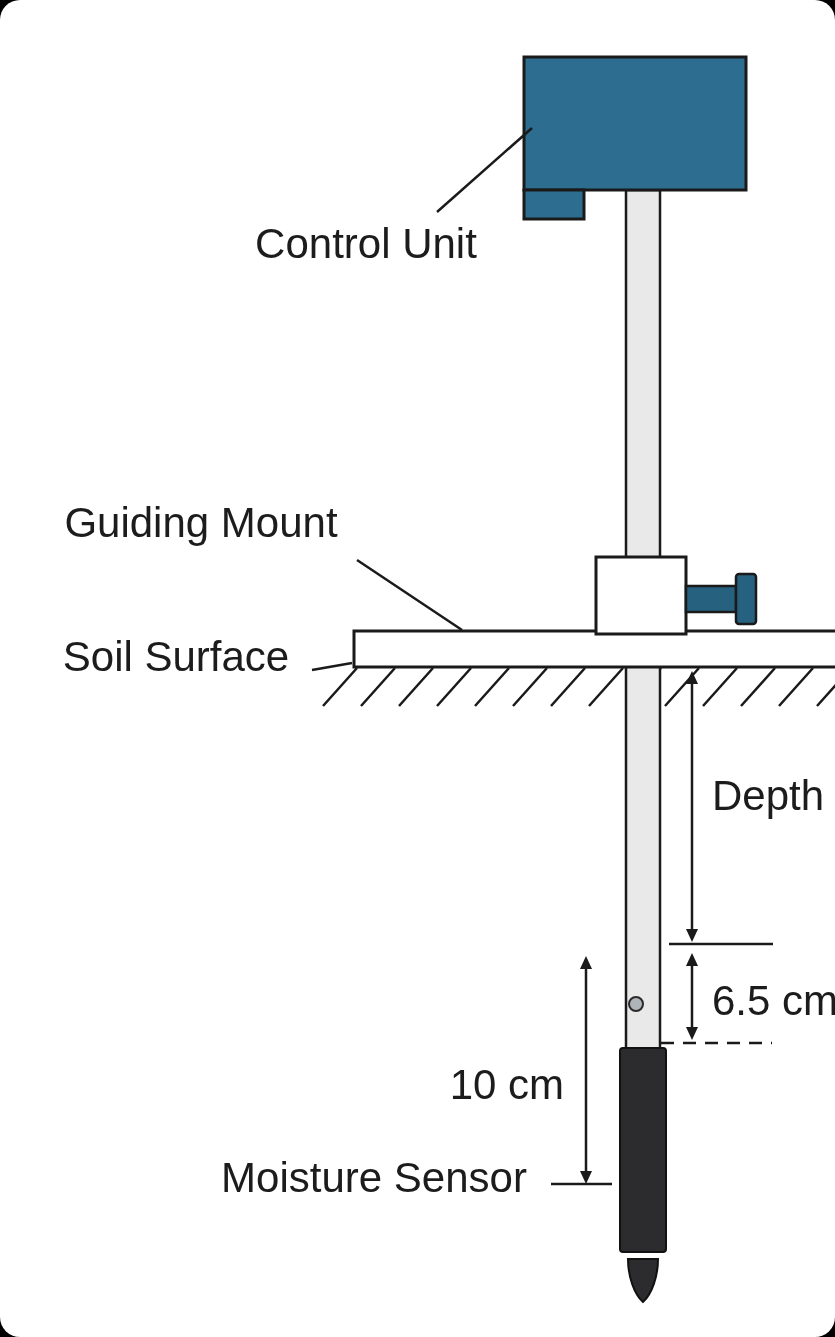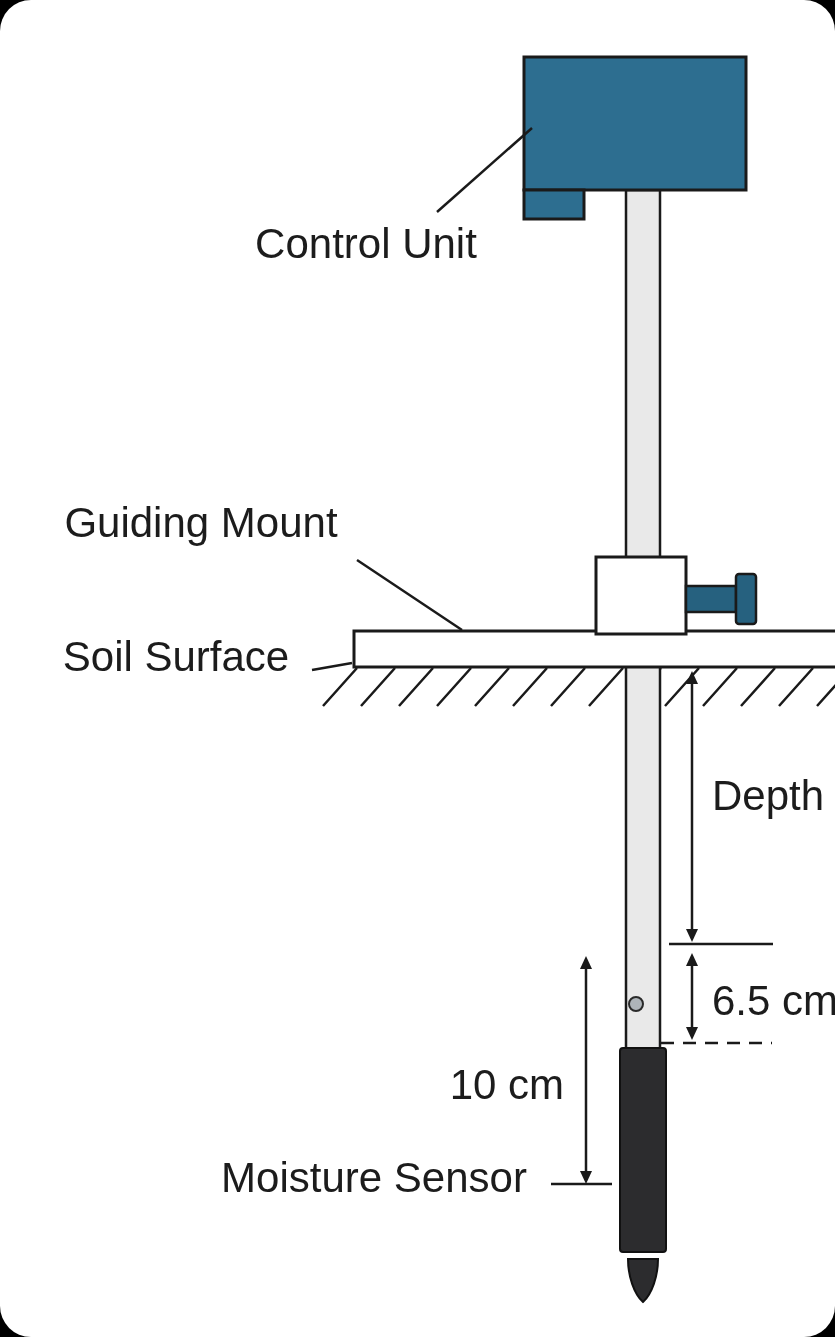--- a/index.html
+++ b/index.html
@@ -5,21 +5,21 @@
   html, body {
     margin: 0;
     padding: 0;
     background: #000;
   }
   .canvas {
     position: relative;
     width: 835px;
     height: 1337px;
     background: #fff;
-    border-radius: 31px;
+    border-radius: 20px;
     overflow: hidden;
   }
   svg { display: block; }
   text {
     font-family: "Liberation Sans", sans-serif;
     font-size: 42px;
     fill: #1c1c1c;
   }
 </style>
 </head>

